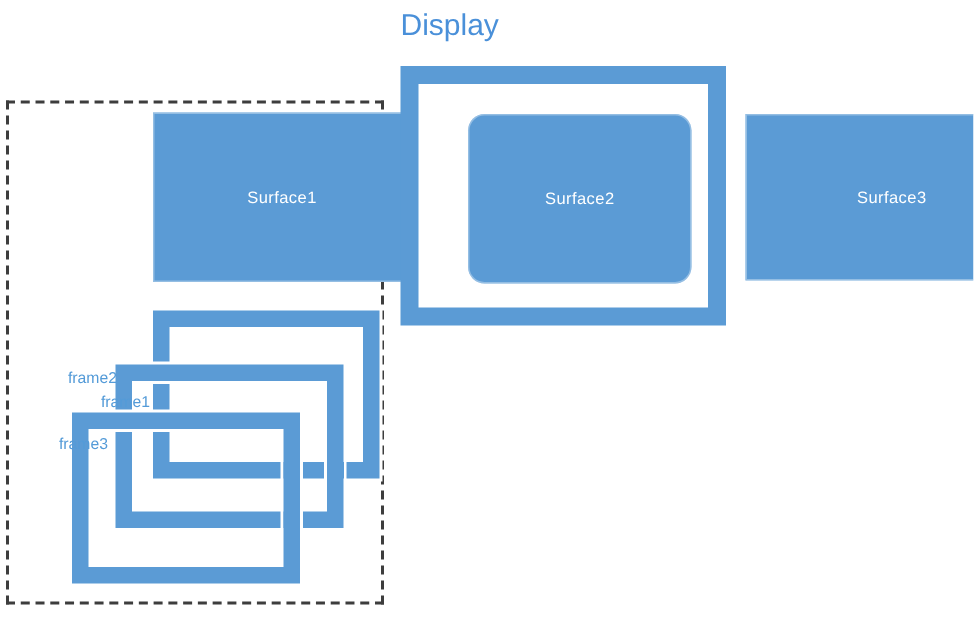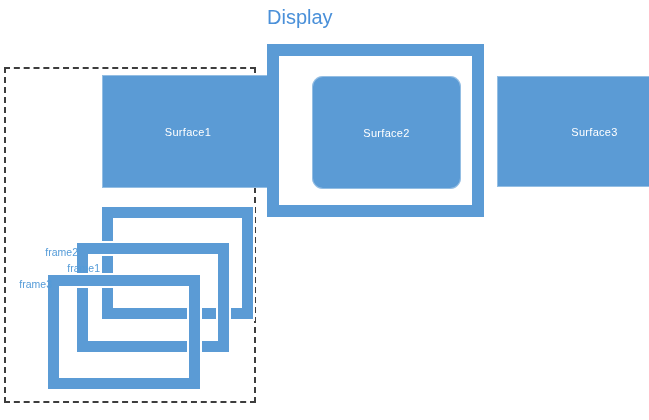--- a/index.html
+++ b/index.html
@@ -85,21 +85,21 @@
   .frame-label {
     color: var(--frame-label-blue, #549bd8);
     font-size: 10.5px;
     line-height: 12px;
     text-align: right;
     white-space: nowrap;
     z-index: 5;
   }
   #frame1-label { left: 30px; top: 214px; width: 70px; margin-top: 48px; }
   #frame2-label { left: 8px;  top: 246px; width: 70px; }
-  #frame3-label { left: 0px;  top: 278px; width: 52px; }
+  #frame3-label { left: 0px;  top: 290px; width: 52px; padding-left: 20px; }
 </style>
 </head>
 <body>
 
 <div id="canvas">
 
   <div class="abs" id="diagram-title">Display</div>
 
   <div class="abs" id="group-boundary"></div>
 

